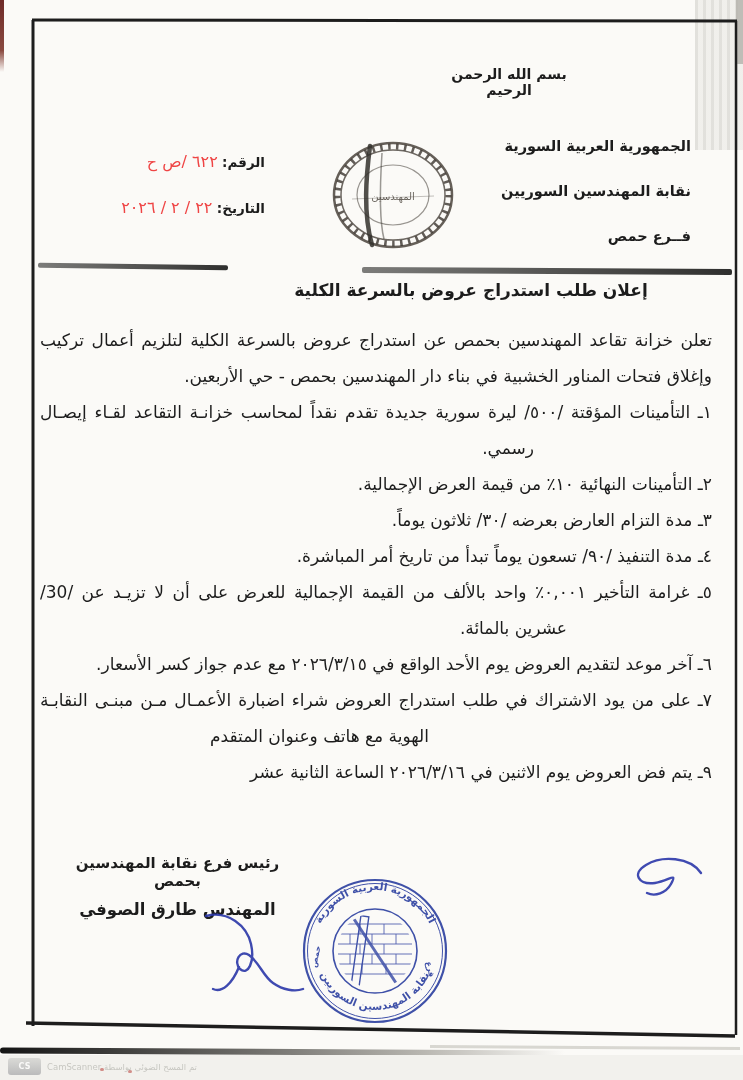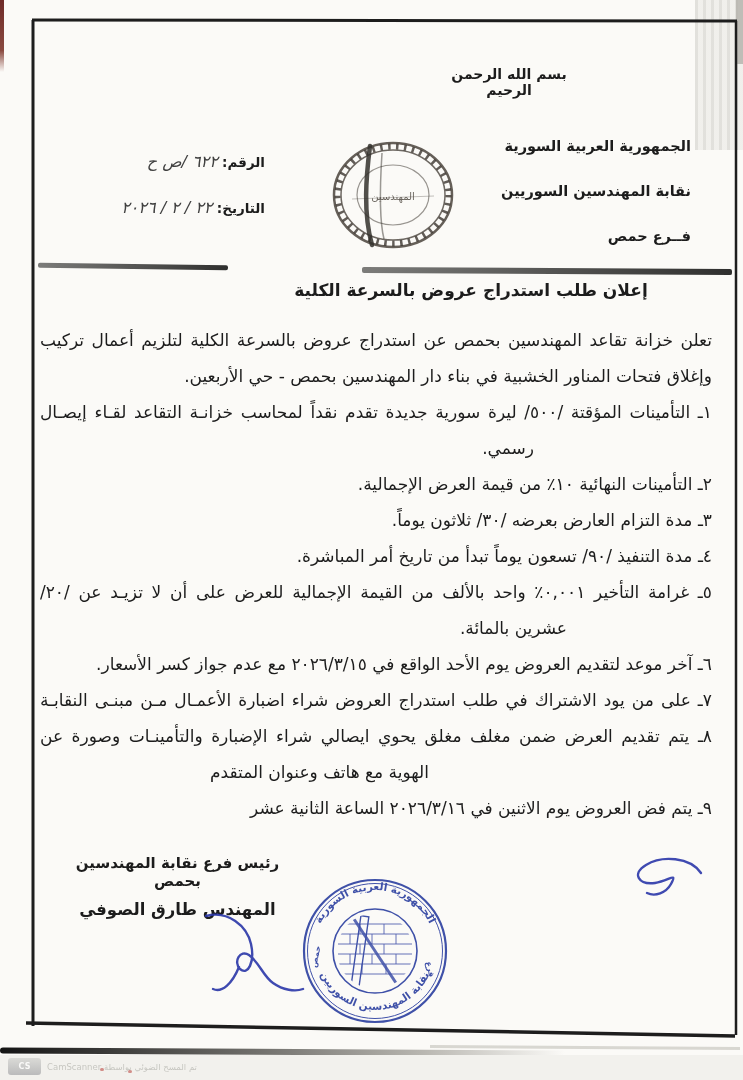--- a/index.html
+++ b/index.html
@@ -14,21 +14,21 @@
         background:linear-gradient(to right,#141414,#6f6e6a 45%,#b9b7b1 75%,rgba(201,199,194,0));transform:rotate(.3deg);}
   .paper-edge2{position:absolute;left:430px;top:1046px;width:310px;height:3px;background:#c9c7c1;opacity:.7;transform:rotate(.4deg);}
   .below-edge{position:absolute;left:0;top:1055px;width:743px;height:25px;background:#f2f1ed;}
   .speck{position:absolute;width:4px;height:3px;border-radius:2px;background:#c4625c;opacity:.7;}
   
   .bismillah{position:absolute;left:433px;top:66px;width:152px;text-align:center;
         font-size:14px;font-weight:bold;direction:rtl;}
   .org{position:absolute;right:52px;top:124px;text-align:right;direction:rtl;font-weight:bold;font-size:14.5px;line-height:45px;}
   .refs{position:absolute;right:478px;top:139px;width:190px;direction:rtl;text-align:right;font-size:13.5px;line-height:46px;white-space:nowrap;}
   .refs .lbl{font-weight:bold;}
-  .refs .hand{font-size:16px;color:#404040;letter-spacing:1px;font-style:italic;}
+  .refs .hand{font-size:16px;color:#ef4444;letter-spacing:1px;}
   
   .div-seg{position:absolute;height:5px;background:linear-gradient(to right,#7c7c7a,#2f2f2e);border-radius:2px;}
   .seg-a{left:38px;top:264px;width:190px;transform:rotate(.7deg);}
   .seg-b{left:362px;top:268px;width:370px;height:6px;transform:rotate(.35deg);}
   
   .title{position:absolute;left:285px;top:280px;width:372px;text-align:center;direction:rtl;
         font-size:17px;font-weight:bold;white-space:nowrap;}
   .body{position:absolute;left:40px;top:322px;width:672px;direction:rtl;font-size:17px;z-index:2;}
   .ln{height:36px;line-height:36px;text-align:right;white-space:nowrap;}
   .j{white-space:normal;text-align:justify;text-align-last:justify;}
@@ -92,25 +92,24 @@
 
   <div class="body">
     <div class="ln j">تعلن خزانة تقاعد المهندسين بحمص عن استدراج عروض بالسرعة الكلية لتلزيم أعمال تركيب</div>
     <div class="ln">وإغلاق فتحات المناور الخشبية في بناء دار المهندسين بحمص - حي الأربعين.</div>
 
     <div class="ln j">١ـ التأمينات المؤقتة /٥٠٠/ ليرة سورية جديدة تقدم نقداً لمحاسب خزانـة التقاعد لقـاء إيصـال</div>
     <div class="ln" style="padding-right:178px;">رسمي.</div>
     <div class="ln">٢ـ التأمينات النهائية ١٠٪ من قيمة العرض الإجمالية.</div>
     <div class="ln">٣ـ مدة التزام العارض بعرضه /٣٠/ ثلاثون يوماً.</div>
     <div class="ln">٤ـ مدة التنفيذ /٩٠/ تسعون يوماً تبدأ من تاريخ أمر المباشرة.</div>
-    <div class="ln j">٥ـ غرامة التأخير ٠,٠٠١٪ واحد بالألف من القيمة الإجمالية للعرض على أن لا تزيـد عن /٢٠/</div>
+    <div class="ln j">٥ـ غرامة التأخير ٠,٠٠١٪ واحد بالألف من القيمة الإجمالية للعرض على أن لا تزيـد عن /30/</div>
     <div class="ln" style="padding-right:145px;">عشرين بالمائة.</div>
     <div class="ln">٦ـ آخر موعد لتقديم العروض يوم الأحد الواقع في ٢٠٢٦/٣/١٥ مع عدم جواز كسر الأسعار.</div>
     <div class="ln j">٧ـ على من يود الاشتراك في طلب استدراج العروض شراء اضبارة الأعمـال مـن مبنـى النقابـة</div>
-    <div class="ln j">٨ـ يتم تقديم العرض ضمن مغلف مغلق يحوي ايصالي شراء الإضبارة والتأمينـات وصورة عن</div>
     <div class="ln" style="padding-right:283px;">الهوية مع هاتف وعنوان المتقدم</div>
     <div class="ln">٩ـ يتم فض العروض يوم الاثنين في ٢٠٢٦/٣/١٦ الساعة الثانية عشر</div>
   </div>
 
   <div class="sig">
     <div class="role">رئيس فرع نقابة المهندسين بحمص</div>
     <div class="name">المهندس طارق الصوفي</div>
   </div>
 
   <svg class="stampBlue" width="150" height="150" viewBox="0 0 150 150">

